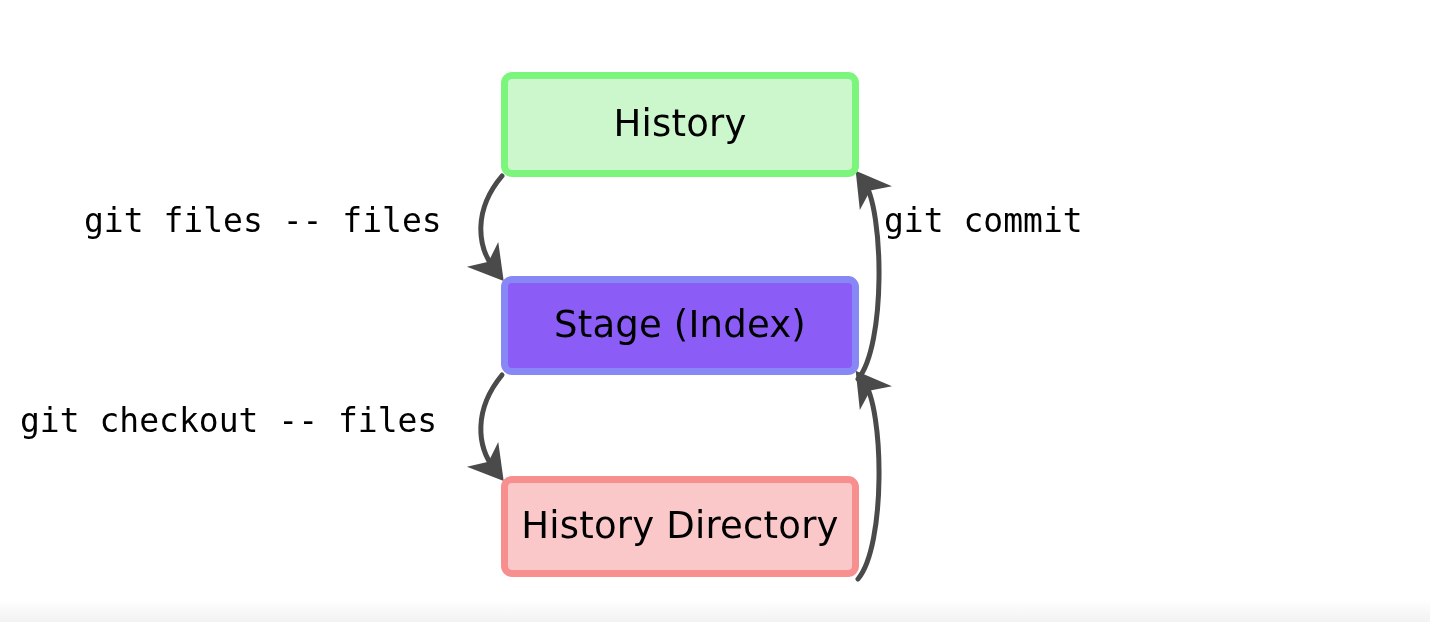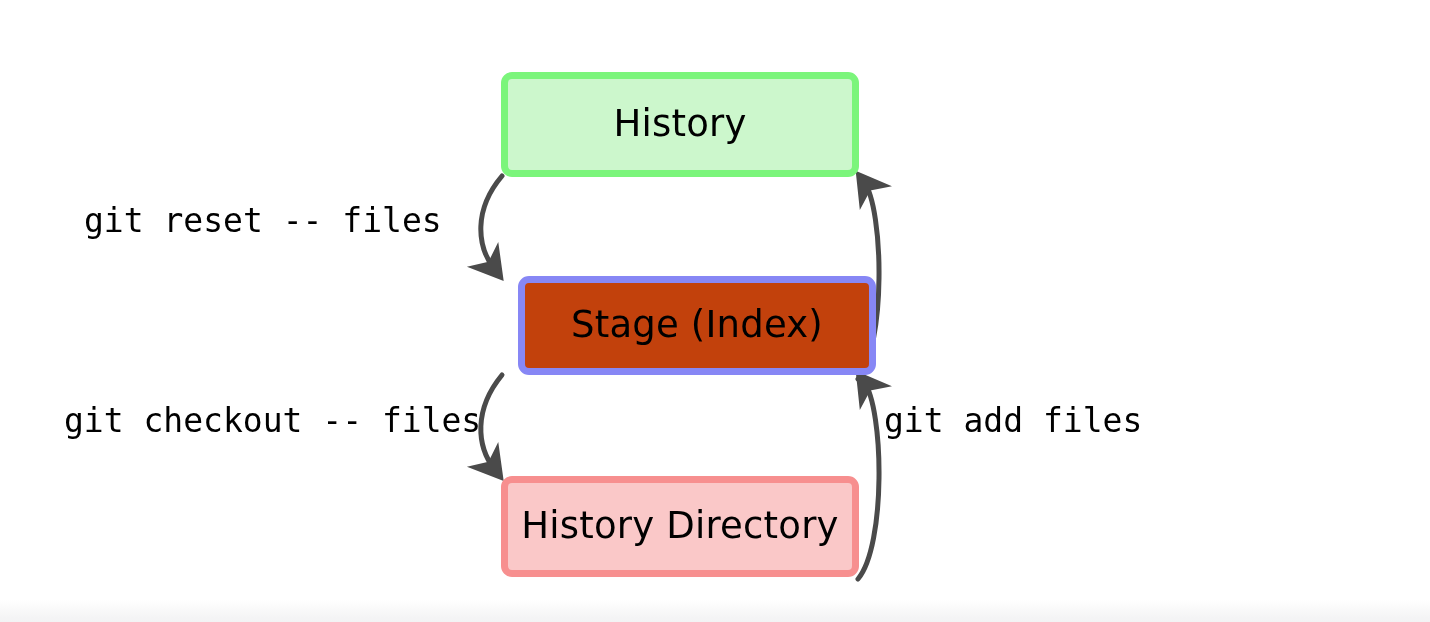--- a/index.html
+++ b/index.html
@@ -87,21 +87,20 @@
     left: 84px;
     top: 200px;
   }
   #label-git-commit {
     left: 884px;
     top: 200px;
   }
   #label-git-checkout {
     left: 20px;
     top: 400px;
-    margin-left: 44px;
   }
   #label-git-add {
     left: 884px;
     top: 400px;
   }
 
   
   #bottom-strip {
     position: absolute;
     left: 0;
@@ -132,35 +131,35 @@
 
     <path d="M 502 371 C 474 405, 476 442, 495 466" fill="none" stroke="#4a4a4a" stroke-width="5" stroke-linecap="round" marker-end="url(#arrowhead-down)"></path>
 
     <path d="M 858 575 C 886 542, 884 405, 864 378" fill="none" stroke="#4a4a4a" stroke-width="5" stroke-linecap="round" marker-end="url(#arrowhead-up)"></path>
   </svg>
 
   <div class="node-box" id="node-history" style="background-color: rgb(204, 247, 204); border-color: rgb(123, 245, 123);">
     <span class="node-label">History</span>
   </div>
 
-  <div class="node-box" id="node-stage" style="background-color: #c2410c; border-color: rgb(135, 135, 245); margin-left: 17px;">
+  <div class="node-box" id="node-stage" style="background-color: #8b5cf6; border-color: rgb(135, 135, 245);">
     <span class="node-label">Stage (Index)</span>
   </div>
 
   <div class="node-box" id="node-working-directory" style="background-color: rgb(250, 200, 200); border-color: rgb(247, 143, 143);">
     <span class="node-label">History Directory</span>
   </div>
 
   <div class="cmd-label" id="label-git-reset">
-    <span>git reset --</span><span class="arg-space"> </span><span class="arg">files</span>
+    <span>git files --</span><span class="arg-space"> </span><span class="arg">files</span>
   </div>
 
+  <div class="cmd-label" id="label-git-commit">
+    <span>git commit</span><span class="arg"></span>
+  </div>
 
   <div class="cmd-label" id="label-git-checkout">
     <span>git checkout --</span><span class="arg-space"> </span><span class="arg">files</span>
   </div>
 
-  <div class="cmd-label" id="label-git-add">
-    <span>git add</span><span class="arg-space"> </span><span class="arg">files</span>
-  </div>
 
   <div id="bottom-strip"></div>
 </div>
 
 </body></html>

